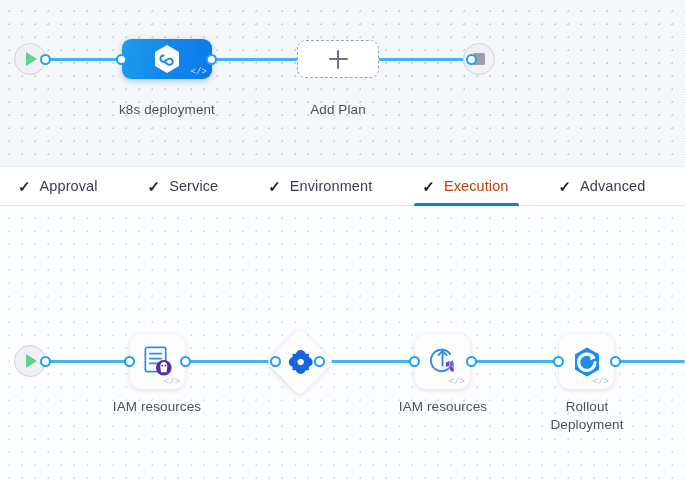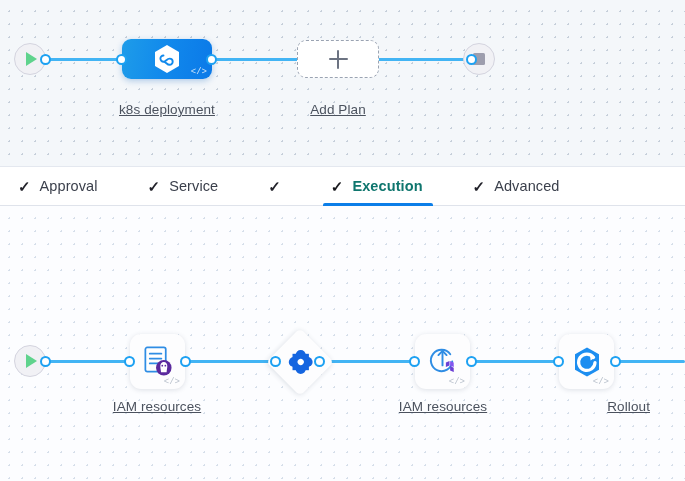--- a/index.html
+++ b/index.html
@@ -66,22 +66,22 @@
     font-weight: 700;
   }
 
   .tab .tab-label {
     font-size: 14.5px;
     color: #3a3f4b;
     letter-spacing: .1px;
   }
 
   .tab.active .tab-label {
-    color: #0f766e;
-    font-weight: 700;
+    color: #c2410c;
+    font-weight: 400;
   }
 
   .tab.active .tick { color: #17181c; }
 
   .tab.active::after {
     content: "";
     position: absolute;
     left: 0; right: 8px;
     bottom: -1px;
     height: 3px;
@@ -146,21 +146,20 @@
     border-radius: 1.5px;
   }
 
   .node-label {
     position: absolute;
     text-align: center;
     font-size: 13.5px;
     line-height: 18px;
     color: #4b525e;
     letter-spacing: .1px;
-    text-decoration: underline;
   }
 
   .code-glyph {
     position: absolute;
     right: 5px;
     bottom: 2px;
     font-size: 9px;
     font-family: "Liberation Mono", monospace;
     color: #b9c1cc;
     line-height: 1;
@@ -293,20 +292,21 @@
       <span class="tab-label">Approval</span>
     </div>
 
     <div class="tab">
       <span class="tick">✓</span>
       <span class="tab-label">Service</span>
     </div>
 
     <div class="tab">
       <span class="tick">✓</span>
+      <span class="tab-label">Environment</span>
     </div>
 
     <div class="tab active">
       <span class="tick">✓</span>
       <span class="tab-label">Execution</span>
     </div>
 
     <div class="tab">
       <span class="tick">✓</span>
       <span class="tab-label">Advanced</span>
@@ -381,18 +381,19 @@
     <div class="step-node" style="left:559px; top:128px;">
       <svg width="34" height="34" viewBox="0 0 34 34">
         <polygon points="17,2.5 29,9.2 29,24.8 17,31.5 5,24.8 5,9.2" fill="#1d8ef0"></polygon>
         <path d="M23.5 12.5A8.2 8.2 0 1 0 25 17.5" fill="none" stroke="#ffffff" stroke-width="3.2" stroke-linecap="round"></path>
         <path d="M19.8 8.6 25.4 12.2 20.6 15.4" fill="#ffffff"></path>
       </svg>
       <span class="code-glyph">&lt;/&gt;</span>
     </div>
     <div class="port" style="left:553px; top:150px;"></div>
     <div class="port" style="left:610px; top:150px;"></div>
-    <div class="node-label" style="left: 524px; top: 192px; width: 126px; text-align: right;">
+    <div class="node-label" style="left: 524px; top: 192px; width: 126px;">
       <div>Rollout</div>
+      <div>Deployment</div>
     </div>
 
   </div>
 </div>
 
 </body></html>

